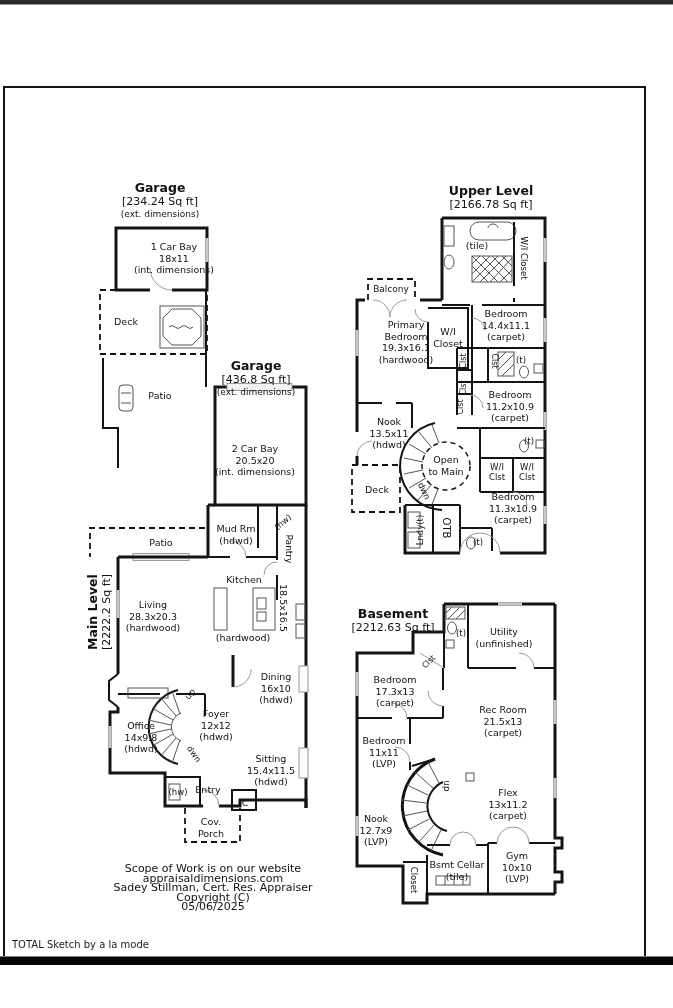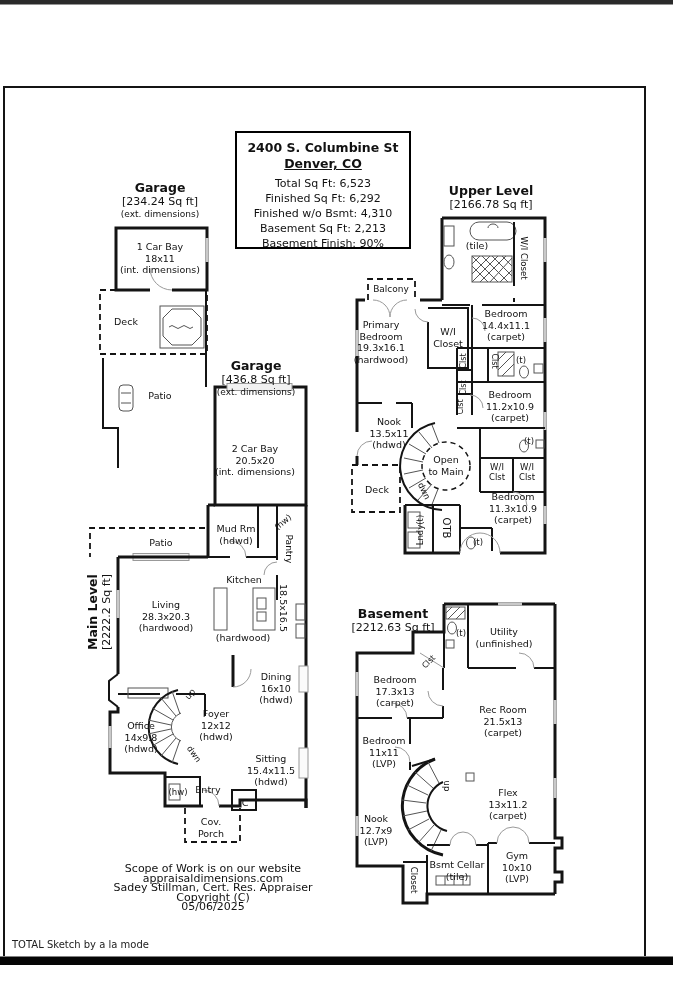--- a/index.html
+++ b/index.html
@@ -173,36 +173,27 @@
     <rect class="t" x="436" y="876" width="34" height="9"></rect>
     <path class="t" d="M445,876 V885 M454,876 V885 M463,876 V885"></path>
     <line class="win" x1="357" y1="672" x2="357" y2="696"></line>
     <line class="win" x1="357" y1="816" x2="357" y2="836"></line>
     <line class="win" x1="555" y1="700" x2="555" y2="724"></line>
     <line class="win" x1="555" y1="778" x2="555" y2="798"></line>
     <line class="win" x1="498" y1="604" x2="522" y2="604"></line>
   </g>
 </svg>
 
-<div class="titlebox">
-  <div class="tb-addr">2400 S. Columbine St</div>
-  <div class="tb-city">Denver, CO</div>
-  <div class="tb-stat">Total Sq Ft: 6,523</div>
-  <div class="tb-stat">Finished Sq Ft: 6,292</div>
-  <div class="tb-stat">Finished w/o Bsmt: 4,310</div>
-  <div class="tb-stat">Basement Sq Ft: 2,213</div>
-  <div class="tb-stat">Basement Finish: 90%</div>
-</div>
 
 <div class="lbl" style="left:160px;top:200px">
   <span class="ln f12">Garage</span>
   <span class="ln f11">[234.24 Sq ft]</span>
   <span class="ln f9">(ext. dimensions)</span>
 </div>
-<div class="lbl" style="left:160px;top:258px">
+<div class="lbl" style="left:174px;top:258px">
   <span class="ln">1 Car Bay</span>
   <span class="ln">18x11</span>
   <span class="ln">(int. dimensions)</span>
 </div>
 <div class="lbl" style="left:126px;top:322px">Deck</div>
 <div class="lbl" style="left:160px;top:396px">Patio</div>
 <div class="lbl" style="left:161px;top:543px">Patio</div>
 
 <div class="lbl" style="left:256px;top:378px">
   <span class="ln f12">Garage</span>
@@ -219,21 +210,21 @@
   <span class="ln f12">Main Level</span>
   <span class="ln f11">[2222.2 Sq ft]</span>
 </div>
 <div class="lbl" style="left:236px;top:535px">
   <span class="ln">Mud Rm</span>
   <span class="ln">(hdwd)</span>
 </div>
 <div class="lbl f85" style="left:283px;top:522px;transform:translate(-50%,-50%) rotate(-40deg)">(hw)</div>
 <div class="lbl v90 f9" style="left:289px;top:549px">Pantry</div>
 <div class="lbl" style="left:244px;top:580px">Kitchen</div>
-<div class="lbl" style="left:166px;top:616px">
+<div class="lbl" style="left:153px;top:616px">
   <span class="ln">Living</span>
   <span class="ln">28.3x20.3</span>
   <span class="ln">(hardwood)</span>
 </div>
 <div class="lbl v90" style="left:283px;top:608px">18.5x16.5</div>
 <div class="lbl" style="left:243px;top:638px">(hardwood)</div>
 <div class="lbl" style="left:276px;top:688px">
   <span class="ln">Dining</span>
   <span class="ln">16x10</span>
   <span class="ln">(hdwd)</span>
@@ -263,21 +254,21 @@
   <span class="ln">Porch</span>
 </div>
 
 <div class="lbl" style="left:491px;top:197px">
   <span class="ln f12">Upper Level</span>
   <span class="ln f11">[2166.78 Sq ft]</span>
 </div>
 <div class="lbl" style="left:477px;top:246px">(tile)</div>
 <div class="lbl v90 f85" style="left:524px;top:258px">W/I Closet</div>
 <div class="lbl f9" style="left:391px;top:289px">Balcony</div>
-<div class="lbl" style="left:381px;top:342px">
+<div class="lbl" style="left:406px;top:342px">
   <span class="ln">Primary</span>
   <span class="ln">Bedroom</span>
   <span class="ln">19.3x16.1</span>
   <span class="ln">(hardwood)</span>
 </div>
 <div class="lbl" style="left:448px;top:338px">
   <span class="ln">W/I</span>
   <span class="ln">Closet</span>
 </div>
 <div class="lbl" style="left:506px;top:325px">

